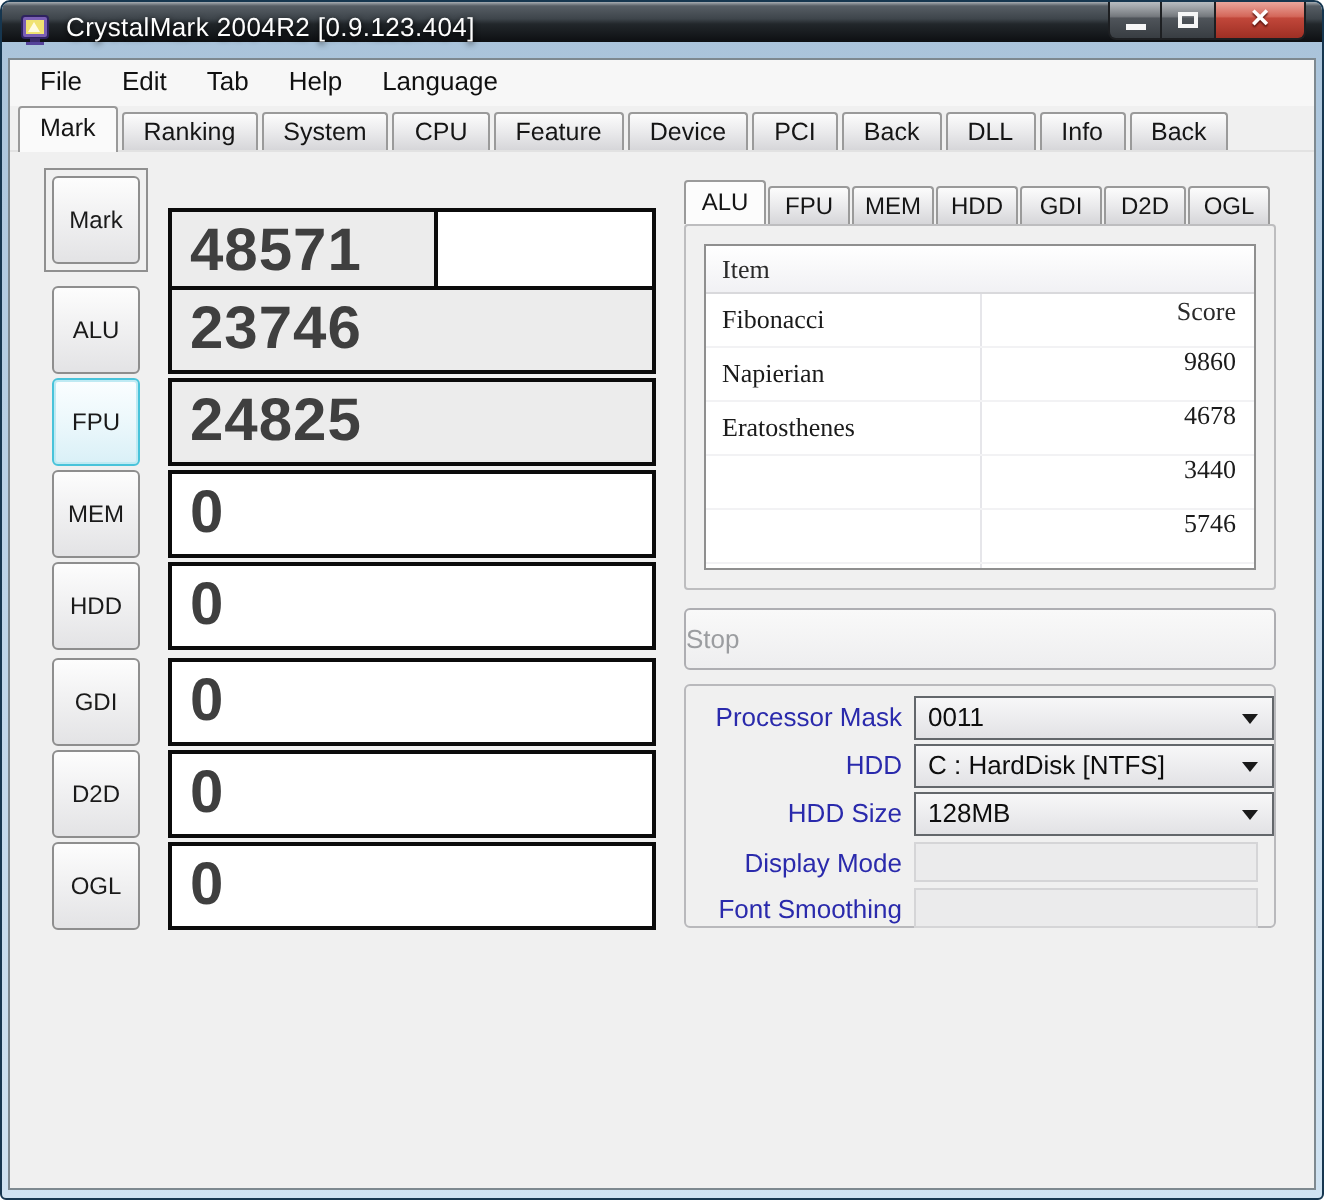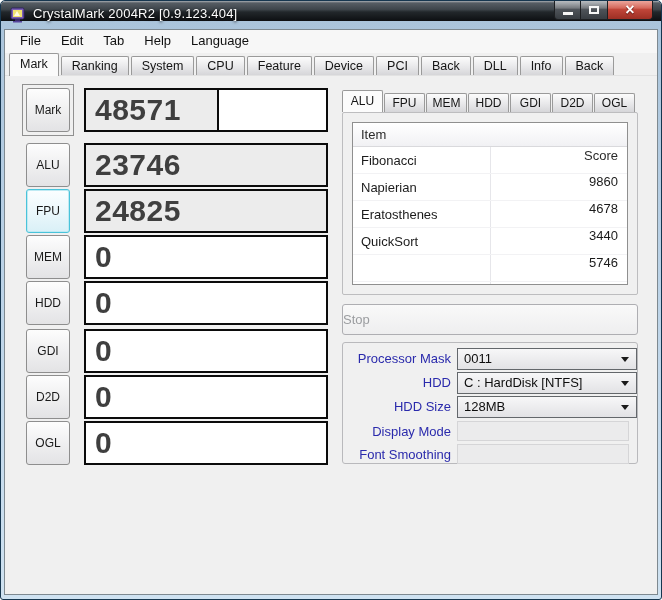--- a/index.html
+++ b/index.html
@@ -85,21 +85,21 @@
   .rtab {
     width:41px; height:19px; line-height:18px; margin-right:1px; text-align:center;
     font-size:12px; color:#151515; border:1px solid #9a9a9a; border-bottom:none;
     border-radius:2px 2px 0 0; background:linear-gradient(to bottom,#fcfcfc,#e8e8ea 55%,#d6d6d9);
   }
   .rtab.active { height:22px; line-height:21px; background:#fcfcfc; z-index:2; }
 
   .page { position:absolute; top:35px; left:0; width:296px; height:183px;
     border:1px solid #bdbdbf; border-radius:2px; background:#f0f0f0; }
   .dtable { position:absolute; left:9px; right:9px; top:9px; bottom:9px;
-    border:1px solid #8f8f8f; background:#fff; overflow:hidden; }
+    border:1px solid #8f8f8f; background:#fff; overflow:hidden;font-family:Liberation Serif, serif; }
   .colsep { position:absolute; left:50%; top:0; bottom:0; width:1px; background:#e6e6ea; }
   .thead { position:relative; height:24px; display:flex; align-items:center;
     background:linear-gradient(to bottom,#ffffff,#f1f1f4); border-bottom:1px solid #d9d9dc;
     font-size:13px; color:#2a2a2a; z-index:1; }
   .trow { position:relative; height:27px; display:flex; align-items:center;
     font-size:13px; color:#1b1b1b; border-bottom:1px solid #f2f2f4; z-index:1; }
   .cell-item { flex:1; padding-left:8px; }
   .cell-score { flex:1; padding-right:9px; text-align:right;margin-top:42px; }
   .tfill { position:absolute; left:0; right:0; bottom:0; top:132px;
     background:repeating-linear-gradient(to bottom, transparent 0 26px, #f2f2f4 26px 27px); }
@@ -170,21 +170,21 @@
       <span class="tab">DLL</span>
       <span class="tab">Info</span>
       <span class="tab">Back</span>
     </div>
 
     <div class="content">
 
       <div class="default-frame">
         <div class="bench-btn">Mark</div>
       </div>
-      <div class="score-box" style="top:11px">
+      <div class="score-box" style="top:27px">
         <div class="score-fill divider" style="width: 55.5%;"></div>
         <span class="score-text">48571</span>
       </div>
 
       <div class="bench-btn" style="left:21px; top:66px">ALU</div>
       <div class="score-box" style="top:66px">
         <div class="score-fill" style="width: 100%;"></div>
         <span class="score-text">23746</span>
       </div>
 
@@ -249,21 +249,20 @@
             </div>
             <div class="trow">
               <span class="cell-item">Napierian</span>
               <span class="cell-score">4678</span>
             </div>
             <div class="trow">
               <span class="cell-item">Eratosthenes</span>
               <span class="cell-score">3440</span>
             </div>
             <div class="trow">
-              <span class="cell-item">QuickSort</span>
               <span class="cell-score">5746</span>
             </div>
             <div class="tfill"></div>
           </div>
         </div>
 
         <div class="stop-btn">Stop</div>
 
         <div class="settings">
           <div class="srow" style="top:5px">

